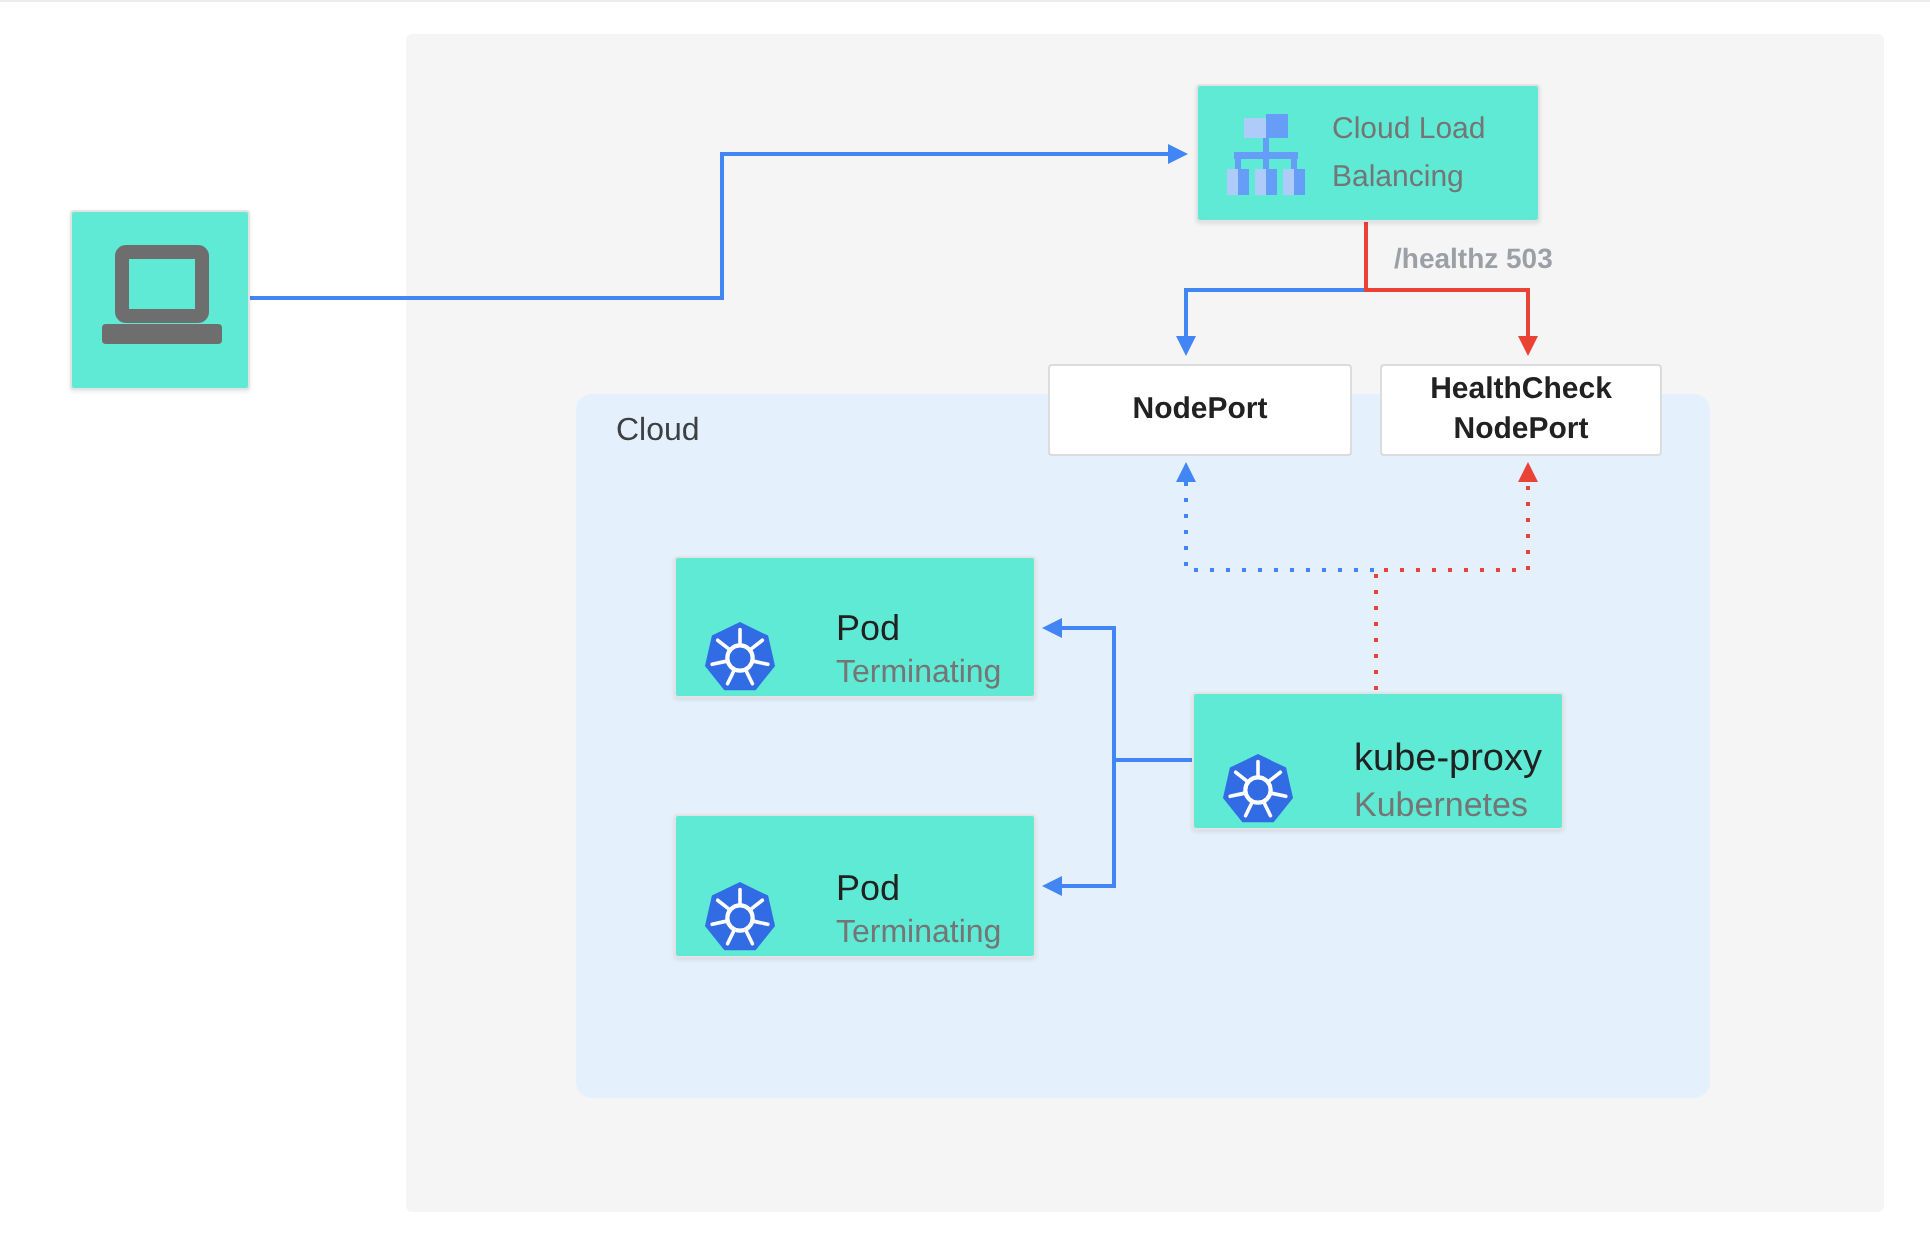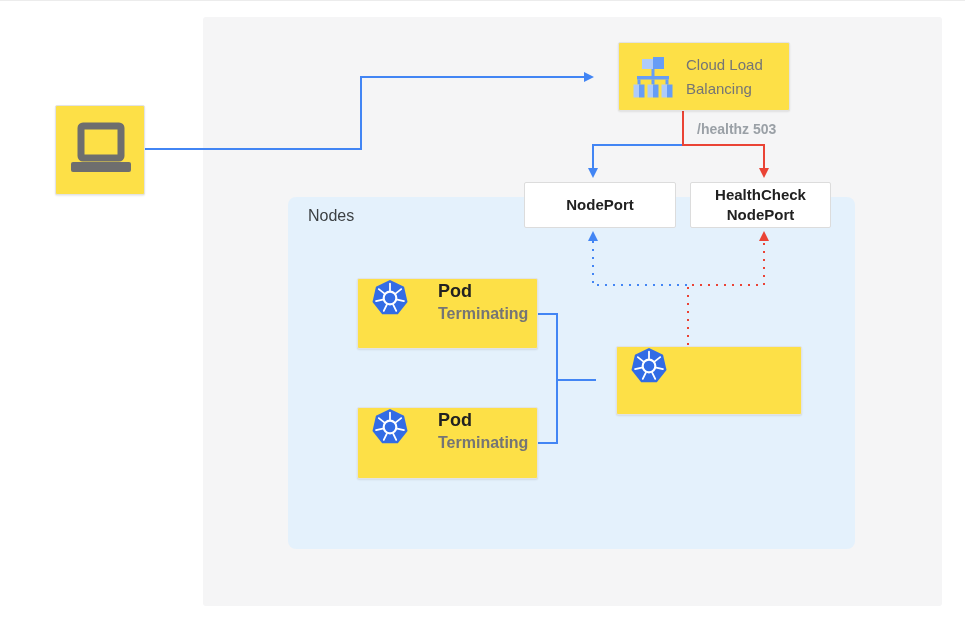--- a/index.html
+++ b/index.html
@@ -7,31 +7,31 @@
     --panel_gray:#f5f5f6; --panel_blue:#e4f1fc;
     --text_dark:#212121; --text_gray:#757575; --label_gray:#9aa0a6;
   }
   *{margin:0;padding:0;box-sizing:border-box;}
   html,body{background:#fff;}
   body{font-family:"Liberation Sans","DejaVu Sans",sans-serif;}
   .stage{position:relative;width:965px;height:623px;background:#fff;overflow:hidden;border-top:1px solid #ececec;}
   .gray-panel{position:absolute;left:203px;top:16px;width:739px;height:589px;background:var(--panel_gray);border-radius:3px;}
   .nodes-panel{position:absolute;left:288px;top:196px;width:567px;height:352px;background:var(--panel_blue);border-radius:8px;}
   .nodes-label{position:absolute;left:308px;top:206px;font-size:16px;color:#3c4043;}
-  .card{position:absolute;background:#fde047;border:1px solid #e3e3e3;border-radius:2px;box-shadow:0 1px 2px rgba(0,0,0,0.09);margin-left:20px;}
+  .card{position:absolute;background:#5eead4;border:1px solid #e3e3e3;border-radius:2px;box-shadow:0 1px 2px rgba(0,0,0,0.09);}
   .laptop-card{left:35px;top:104px;width:90px;height:90px;display:flex;align-items:center;justify-content:center;}
   .clb-card{left:598px;top:41px;width:172px;height:69px;display:flex;align-items:center;}
   .clb-card .icon{margin-left:12px;flex:0 0 auto;}
   .clb-card .label{margin-left:11px;font-size:15px;line-height:24px;color:var(--text_gray);width:96px;}
   .port-card{top:181px;height:46px;display:flex;align-items:center;justify-content:center;
              font-size:15px;font-weight:bold;color:var(--text_dark);text-align:center;line-height:20px;
              border:1px solid #dcdcdc;box-shadow:none;border-radius:2px;background:#fff;position:absolute;}
   .nodeport-card{left:524px;width:152px;}
   .healthcheck-card{left:690px;width:141px;}
-  .entity-card{display:flex;align-items:flex-start;font-weight:bold;}
+  .entity-card{display:flex;align-items:flex-end;}
   .pod1-card{left:337px;top:277px;width:181px;height:71px;}
   .pod2-card{left:337px;top:406px;width:181px;height:72px;}
   .kubeproxy-card{left:596px;top:345px;width:186px;height:69px;}
   .entity-card .icon{margin-left:13px;flex:0 0 auto;}
   .entity-card .text{margin-left:29px;}
   .entity-title{font-size:18px;color:var(--text_dark);line-height:24px;}
   .entity-sub{font-size:16px;color:var(--text_gray);line-height:22px;}
   .kubeproxy-card .entity-title{font-size:19px;}
   .kubeproxy-card .entity-sub{font-size:17px;}
   .healthz-label{position:absolute;left:697px;top:120px;font-size:14px;font-weight:bold;color:var(--label_gray);}
@@ -39,21 +39,21 @@
   .stroke-blue{stroke:var(--blue);}
   .stroke-red{stroke:var(--red);}
 </style>
 </head>
 <body>
 
 <div class="stage">
 
   <div class="gray-panel"></div>
   <div class="nodes-panel"></div>
-  <div class="nodes-label">Nodes</div>
+  <div class="nodes-label">Cloud</div>
 
   <svg class="connectors" width="965" height="623" viewBox="0 0 965 623">
     <defs>
       <marker id="arrow-blue" markerUnits="userSpaceOnUse" markerWidth="12" markerHeight="12" refX="8" refY="5" orient="auto">
         <path d="M0,0 L10,5 L0,10 Z" style="fill:var(--blue)"></path>
       </marker>
       <marker id="arrow-red" markerUnits="userSpaceOnUse" markerWidth="12" markerHeight="12" refX="8" refY="5" orient="auto">
         <path d="M0,0 L10,5 L0,10 Z" style="fill:var(--red)"></path>
       </marker>
     </defs>
@@ -156,15 +156,19 @@
       <g stroke="#fff" stroke-width="1.7" stroke-linecap="round">
         <line x1="18" y1="11" x2="18" y2="4.5"></line>
         <line x1="23.5" y1="13.6" x2="28.6" y2="9.6"></line>
         <line x1="24.8" y1="19.6" x2="31.2" y2="21"></line>
         <line x1="21" y1="24.3" x2="23.9" y2="30.2"></line>
         <line x1="15" y1="24.3" x2="12.1" y2="30.2"></line>
         <line x1="11.2" y1="19.6" x2="4.8" y2="21"></line>
         <line x1="12.5" y1="13.6" x2="7.4" y2="9.6"></line>
       </g>
     </svg>
+    <div class="text">
+      <div class="entity-title">kube-proxy</div>
+      <div class="entity-sub">Kubernetes</div>
+    </div>
   </div>
 
 </div>
 
 </body></html>

